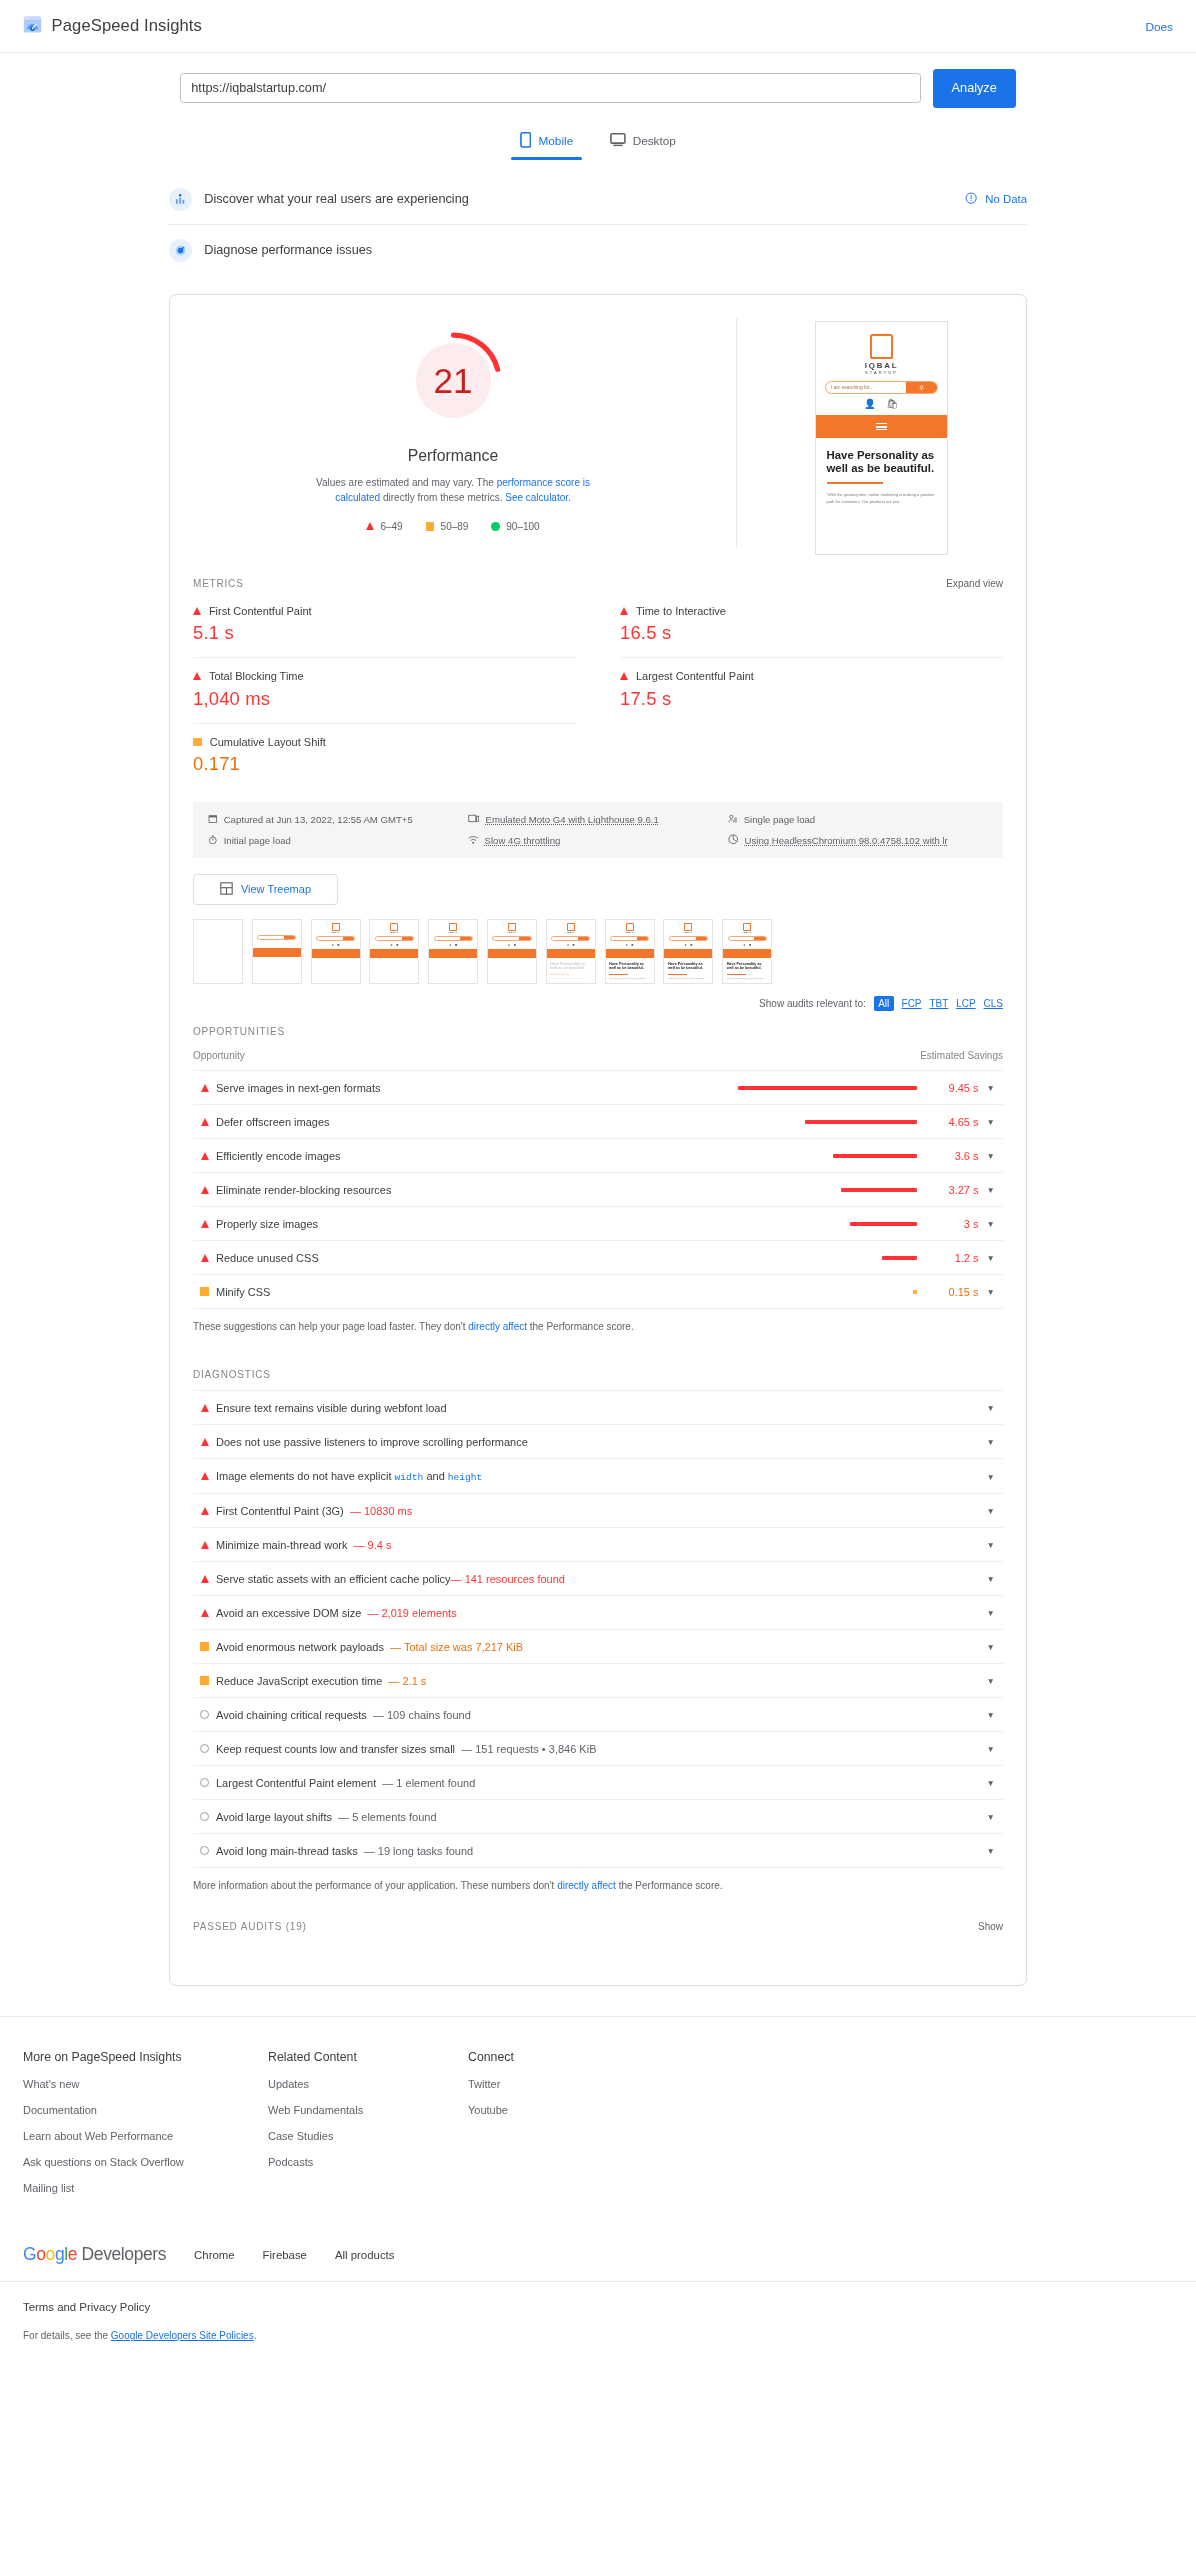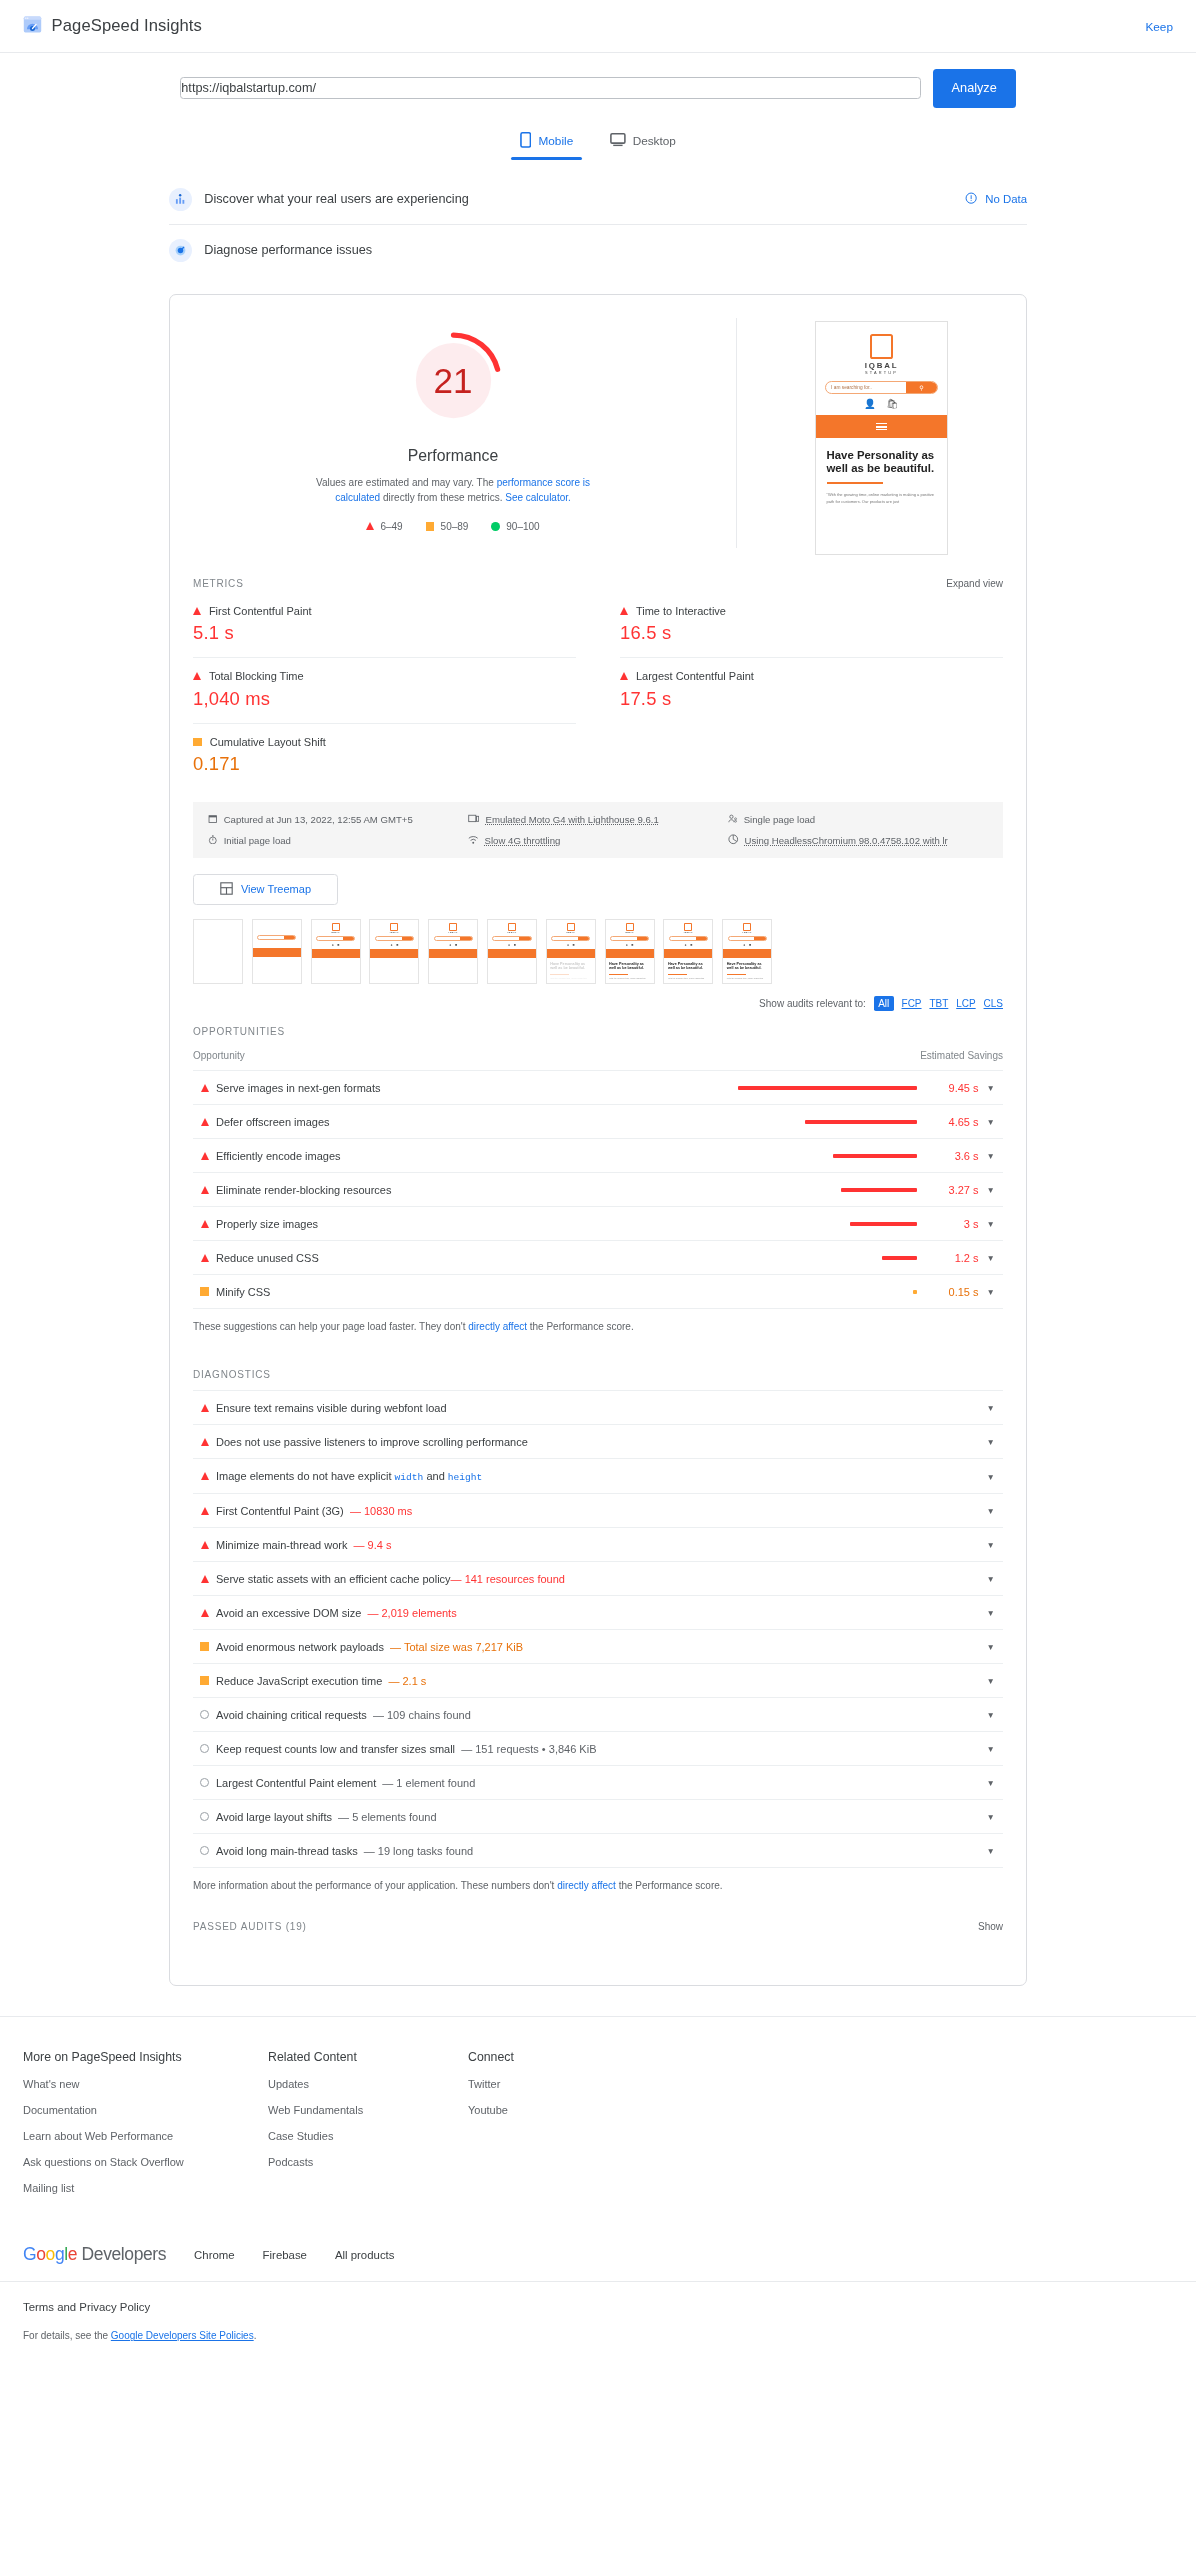--- a/index.html
+++ b/index.html
@@ -28,24 +28,24 @@
   
   .url-row {
     display: flex;
     justify-content: center;
     align-items: center;
     gap: 11.4px;
     margin-top: 15.8px;
   }
   .url-input {
     width: 741px;
-    height: 22px;
+    height: 30px;
     border: 0.9px solid #bdc1c6;
     border-radius: 3.5px;
-    padding: 0 0;
+    padding: 0 10px;
     font-size: 12.7px;
     color: #3c4043;
     font-family: "Liberation Sans", sans-serif;
     outline: none;
     background: #fff;
   }
   .analyze-btn {
     width: 83px;
     height: 39px;
     background: #1a73e8;
@@ -424,21 +424,21 @@
         <circle cx="3.6" cy="4" r=".8" fill="#fff"></circle>
           <circle cx="6" cy="4" r=".8" fill="#fff"></circle>
         <path d="M5 18a7 7 0 0 1 14 0z" fill="#669df6"></path>
         <circle cx="12" cy="17" r="3.2" fill="#1967d2"></circle>
         <path d="M12 17l4.5-5" stroke="#fff" stroke-width="1.6" stroke-linecap="round"></path>
       </svg>
     </span>
     <span class="brand-title">PageSpeed Insights</span>
   </div>
   <div class="topbar-right">
-    <a class="docs-link" href="#">Keep</a>
+    <a class="docs-link" href="#">Does</a>
   </div>
 </div>
 
 <div class="url-row">
   <input class="url-input" type="text" value="https://iqbalstartup.com/" placeholder="Enter a web page URL" style="">
   <button class="analyze-btn">Analyze</button>
 </div>
 
 <div class="device-tabs">
   <div class="dev-tab active">

